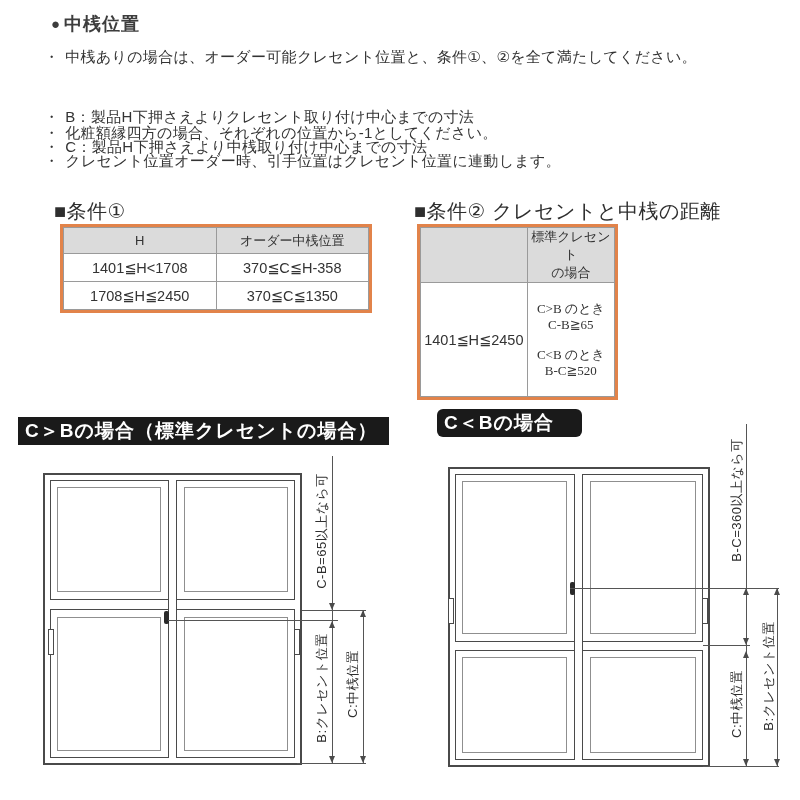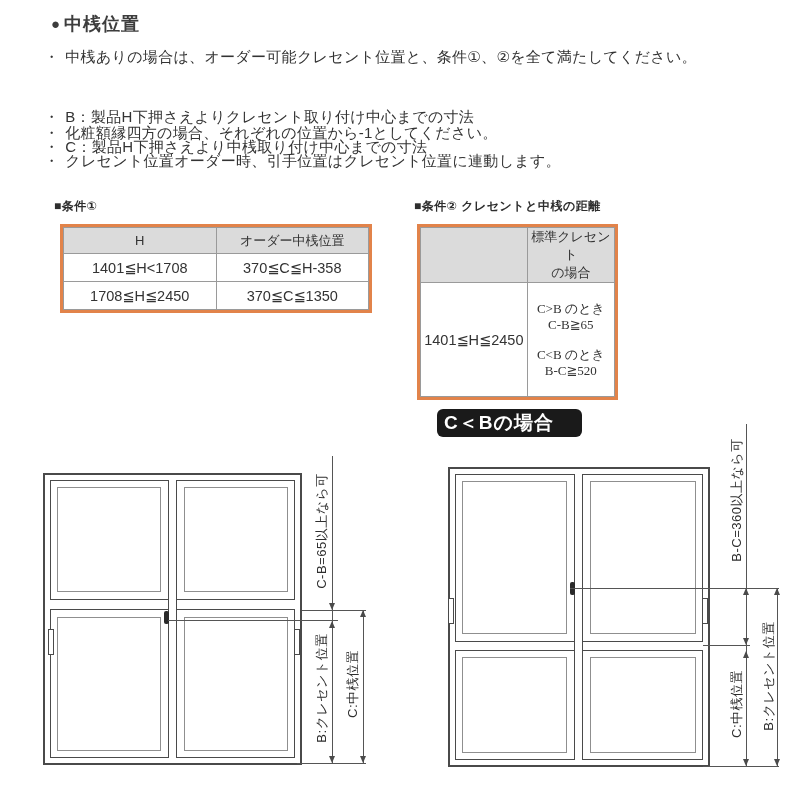--- a/index.html
+++ b/index.html
@@ -6,21 +6,21 @@
   #canvas{
     position:relative;width:800px;height:800px;background:#ffffff;overflow:hidden;
     font-family:"Liberation Sans","DejaVu Sans",sans-serif;color:#333;
   }
   .abs{position:absolute;box-sizing:border-box;}
   
   .doc-title{left:16px;top:12px;font-size:18px;font-weight:bold;color:#3d3d3d;letter-spacing:1px;margin-left:35px;}
   .doc-title .marker{font-size:15px;margin-right:3px;vertical-align:1px;}
   .note{left:44px;font-size:15px;color:#333;white-space:nowrap;letter-spacing:0.3px;}
   .note .bullet{margin-right:6px;}
-  .sec-head{font-size:12px;font-weight:bold;color:#2e2e2e;letter-spacing:0.5px;white-space:nowrap;}
+  .sec-head{font-size:20px;font-weight:normal;color:#2e2e2e;letter-spacing:0.5px;white-space:nowrap;}
   
   .otable{border-collapse:collapse;background:#fff;table-layout:fixed;}
   .otable-wrap{border:3px solid #E2834A;}
   .otable th,.otable td{border:1px solid #9a9a9a;text-align:center;vertical-align:middle;padding:0;color:#333;}
   .otable th{background:#DBDBDB;font-weight:normal;font-size:13px;}
   .otable td{font-size:14.5px;}
   .t2 td.case-cell{font-size:13px;}
   .case-block{line-height:16px;font-family:Liberation Serif, serif;}
   .case-block + .case-block{margin-top:14px;}
   
@@ -118,20 +118,23 @@
           <div class="case-block">
             <div>C&lt;B のとき</div>
             <div>B-C≧520</div>
           </div>
         </td>
       </tr>
     </tbody>
       </table>
   </div>
 
+  <div class="abs bar" style="left:18px;top:417px;width:371px;height:28px;">
+    <span>C＞Bの場合（標準クレセントの場合）</span>
+  </div>
   <div class="abs bar" style="left:437px;top:409px;width:145px;height:28px;border-radius:6px;">
     <span>C＜Bの場合</span>
   </div>
 
   <div class="abs rect rect2" style="left:43px;top:473px;width:259px;height:292px;"></div>
   <div class="abs rect" style="left:50px;top:480px;width:245px;height:278px;"></div>
   <div class="abs pane" style="left:57px;top:487px;width:104px;height:105px;"></div>
   <div class="abs pane" style="left:184px;top:487px;width:104px;height:105px;"></div>
   <div class="abs pane" style="left:57px;top:617px;width:104px;height:134px;"></div>
   <div class="abs pane" style="left:184px;top:617px;width:104px;height:134px;"></div>

